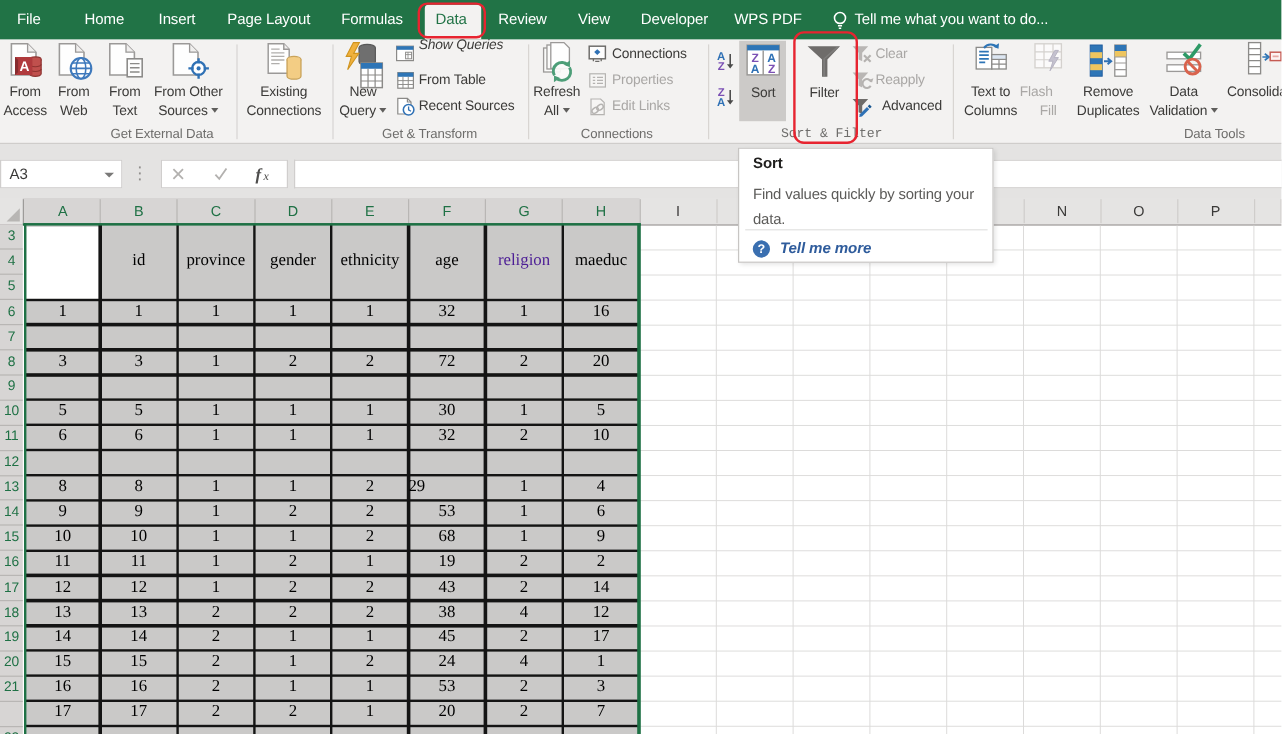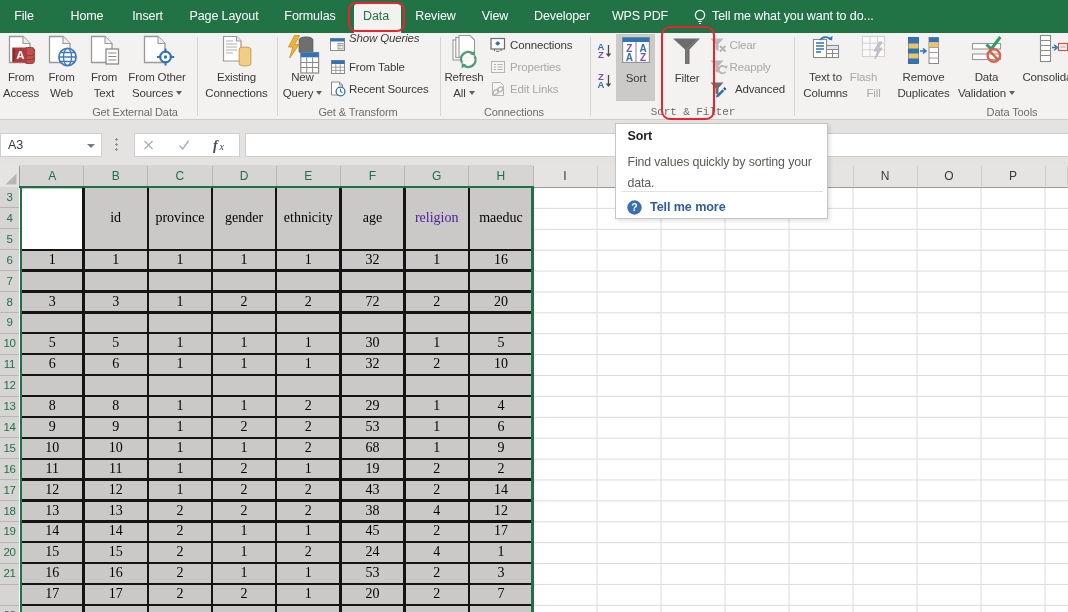--- a/index.html
+++ b/index.html
@@ -406,21 +406,21 @@
 <div class="abs" style="left:212px;top:354.2px;width:64.19999999999999px;height:20.9px;line-height:20.9px;text-align:center;font-family:'Liberation Serif',serif;font-size:14px;color:#000;">1</div>
 <div class="abs" style="left:276.2px;top:354.2px;width:64.19999999999999px;height:20.9px;line-height:20.9px;text-align:center;font-family:'Liberation Serif',serif;font-size:14px;color:#000;">1</div>
 <div class="abs" style="left:340.4px;top:354.2px;width:64.20000000000005px;height:20.9px;line-height:20.9px;text-align:center;font-family:'Liberation Serif',serif;font-size:14px;color:#000;">32</div>
 <div class="abs" style="left:404.6px;top:354.2px;width:64.19999999999999px;height:20.9px;line-height:20.9px;text-align:center;font-family:'Liberation Serif',serif;font-size:14px;color:#000;">2</div>
 <div class="abs" style="left:468.8px;top:354.2px;width:64.19999999999999px;height:20.9px;line-height:20.9px;text-align:center;font-family:'Liberation Serif',serif;font-size:14px;color:#000;">10</div>
 <div class="abs" style="left:21px;top:396.0px;width:62.5px;height:20.9px;line-height:20.9px;text-align:center;font-family:'Liberation Serif',serif;font-size:14px;color:#000;">8</div>
 <div class="abs" style="left:83.5px;top:396.0px;width:64.30000000000001px;height:20.9px;line-height:20.9px;text-align:center;font-family:'Liberation Serif',serif;font-size:14px;color:#000;">8</div>
 <div class="abs" style="left:147.8px;top:396.0px;width:64.19999999999999px;height:20.9px;line-height:20.9px;text-align:center;font-family:'Liberation Serif',serif;font-size:14px;color:#000;">1</div>
 <div class="abs" style="left:212px;top:396.0px;width:64.19999999999999px;height:20.9px;line-height:20.9px;text-align:center;font-family:'Liberation Serif',serif;font-size:14px;color:#000;">1</div>
 <div class="abs" style="left:276.2px;top:396.0px;width:64.19999999999999px;height:20.9px;line-height:20.9px;text-align:center;font-family:'Liberation Serif',serif;font-size:14px;color:#000;">2</div>
-<div class="abs" style="left:340.4px;top:396.0px;width:64.20000000000005px;height:23px;line-height:20.9px;text-align:center;font-family:'Liberation Serif',serif;font-size:14px;color:#000;">29</div>
+<div class="abs" style="left:340.4px;top:396.0px;width:64.20000000000005px;height:23px;line-height:20.9px;text-align:left;font-family:'Liberation Serif',serif;font-size:14px;color:#000;">29</div>
 <div class="abs" style="left:404.6px;top:396.0px;width:64.19999999999999px;height:20.9px;line-height:20.9px;text-align:center;font-family:'Liberation Serif',serif;font-size:14px;color:#000;">1</div>
 <div class="abs" style="left:468.8px;top:396.0px;width:64.19999999999999px;height:20.9px;line-height:20.9px;text-align:center;font-family:'Liberation Serif',serif;font-size:14px;color:#000;">4</div>
 <div class="abs" style="left:21px;top:416.9px;width:62.5px;height:20.9px;line-height:20.9px;text-align:center;font-family:'Liberation Serif',serif;font-size:14px;color:#000;">9</div>
 <div class="abs" style="left:83.5px;top:416.9px;width:64.30000000000001px;height:20.9px;line-height:20.9px;text-align:center;font-family:'Liberation Serif',serif;font-size:14px;color:#000;">9</div>
 <div class="abs" style="left:147.8px;top:416.9px;width:64.19999999999999px;height:20.9px;line-height:20.9px;text-align:center;font-family:'Liberation Serif',serif;font-size:14px;color:#000;">1</div>
 <div class="abs" style="left:212px;top:416.9px;width:64.19999999999999px;height:20.9px;line-height:20.9px;text-align:center;font-family:'Liberation Serif',serif;font-size:14px;color:#000;">2</div>
 <div class="abs" style="left:276.2px;top:416.9px;width:64.19999999999999px;height:20.9px;line-height:20.9px;text-align:center;font-family:'Liberation Serif',serif;font-size:14px;color:#000;">2</div>
 <div class="abs" style="left:340.4px;top:416.9px;width:64.20000000000005px;height:20.9px;line-height:20.9px;text-align:center;font-family:'Liberation Serif',serif;font-size:14px;color:#000;">53</div>
 <div class="abs" style="left:404.6px;top:416.9px;width:64.19999999999999px;height:20.9px;line-height:20.9px;text-align:center;font-family:'Liberation Serif',serif;font-size:14px;color:#000;">1</div>
 <div class="abs" style="left:468.8px;top:416.9px;width:64.19999999999999px;height:20.9px;line-height:20.9px;text-align:center;font-family:'Liberation Serif',serif;font-size:14px;color:#000;">6</div>
@@ -492,15 +492,15 @@
 <div class="abs" style="left:19.6px;top:185.8px;width:2.8px;height:426.2px;background:#1e7145;"></div>
 <div class="abs" style="left:530.8px;top:185.8px;width:2.8px;height:426.2px;background:#1e7145;"></div>
 <div class="abs" style="left:615px;top:122.5px;width:213px;height:96px;background:#fff;border:1px solid #c7c5c3;box-sizing:border-box;z-index:50;box-shadow:2px 2px 4px rgba(0,0,0,0.12);"></div>
 <div class="abs" style="left:627.5px;top:129px;font-size:12.5px;font-weight:bold;color:#201f1e;letter-spacing:-0.3px;z-index:51;letter-spacing:-0.1px;">Sort</div>
 <div class="abs" style="left:627.5px;top:152px;width:192px;font-size:12.4px;color:#5c5b59;line-height:20.5px;z-index:51;letter-spacing:-0.15px;">Find values quickly by sorting your data.</div>
 <div class="abs" style="left:621px;top:191px;width:202px;height:1px;background:#e2e1e0;z-index:51;"></div>
 <svg style="left:626.5px;top:199.5px;z-index:51;" width="15" height="15" viewBox="0 0 15 15">
 <circle cx="7.5" cy="7.5" r="7.2" fill="#3a6fb0"></circle>
 <text x="7.5" y="11.2" font-size="10.5" font-weight="bold" fill="#fff" text-anchor="middle" font-family="Liberation Sans">?</text>
     </svg>
-<div class="abs" style="left:650px;top:199.5px;font-size:12.6px;font-weight:bold;color:#2f5c9c;z-index:51;letter-spacing:-0.1px;">Tell me more</div>
+<div class="abs" style="left:650px;top:199.5px;font-size:12.6px;font-weight:bold;color:#2f5c9c;z-index:51;letter-spacing:-0.1px;font-style:italic;">Tell me more</div>
 <div class="abs" style="left:348px;top:1.5px;width:57px;height:30px;border:2.6px solid #e72430;border-radius:8px;box-sizing:border-box;z-index:60;"></div>
 <div class="abs" style="left:660.5px;top:26px;width:54.5px;height:93.5px;border:2.6px solid #e72430;border-radius:9px;box-sizing:border-box;z-index:60;"></div>
 </div>
 </body></html>

